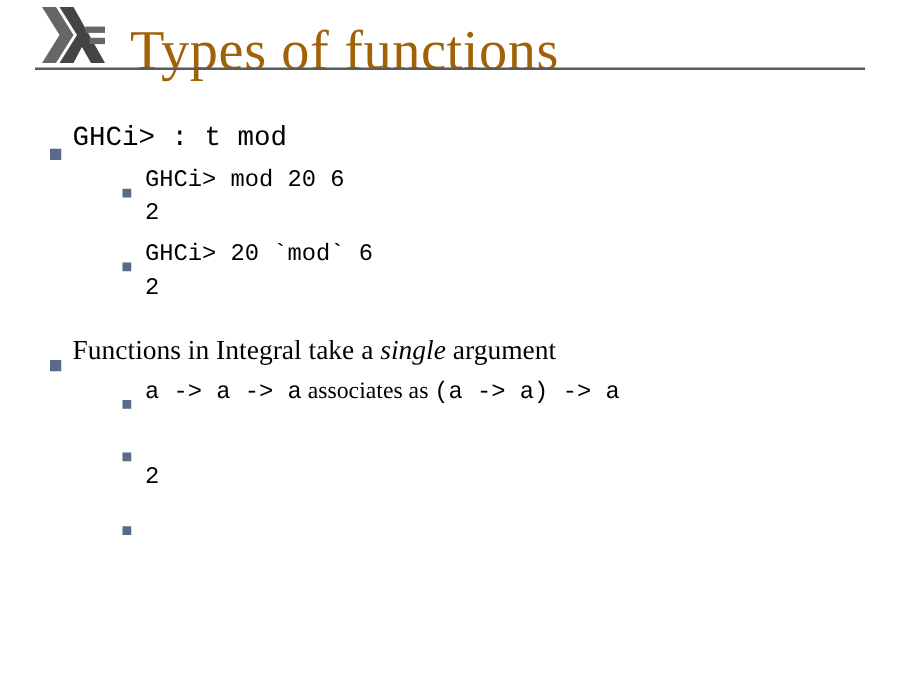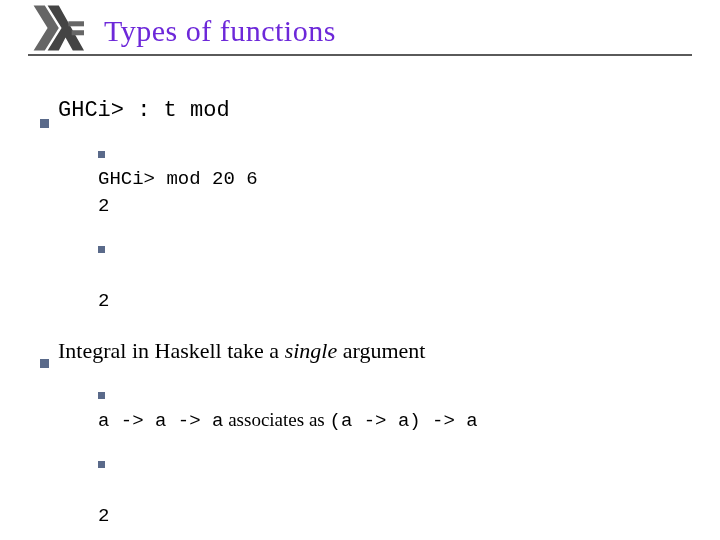--- a/index.html
+++ b/index.html
@@ -29,23 +29,23 @@
     top: 54px;
     left: 28px;
     right: 28px;
     height: 2px;
     background: #5a5a5a;
   }
   .title {
     position: absolute;
     top: 14px;
     left: 104px;
-    font-size: 30px;
+    font-size: 45px;
     font-weight: normal;
-    color: #6d28d9;
+    color: #a16207;
     letter-spacing: 0.5px;
   }
   .content {
     position: absolute;
     top: 96px;
     left: 40px;
     right: 40px;
     font-size: 22px;
     line-height: 1.4;
   }
@@ -61,21 +61,20 @@
     flex: 1;
   }
   .sub {
     margin-top: 4px;
     margin-left: 40px;
     font-size: 19px;
   }
   .bul2 {
     display: flex;
     margin-bottom: 6px;
-    flex-direction: column;
   }
   .bul2 > .sq {
     flex: 0 0 18px;
     padding-top: 9px;
   }
   .bul2 > .body {
     flex: 1;
   }
   .sq span {
     display: inline-block;
@@ -115,33 +114,33 @@
           <div class="bul2">
             <div class="sq small"><span></span></div>
             <div class="body">
               <span>GHCi&gt; mod 20 6</span><br>
               <span>2</span>
             </div>
           </div>
           <div class="bul2">
             <div class="sq small"><span></span></div>
             <div class="body">
-              <br>
+              <span>GHCi&gt; 20 `mod` 6</span><br>
               <span>2</span>
             </div>
           </div>
         </div>
       </div>
     </div>
 
     <div class="bul1">
       <div class="sq big"><span></span></div>
       <div class="body">
         <span class="serif">
-          <span>Integral in Haskell take a </span>
+          <span>Functions in Integral take a </span>
           <em>single</em>
           <span> argument</span>
         </span>
         <div class="sub">
           <div class="bul2">
             <div class="sq small"><span></span></div>
             <div class="body">
               <span class="mono">a -&gt; a -&gt; a</span>
               <span class="serif"> associates as </span>
               <span class="mono">(a -&gt; a) -&gt; a</span>

